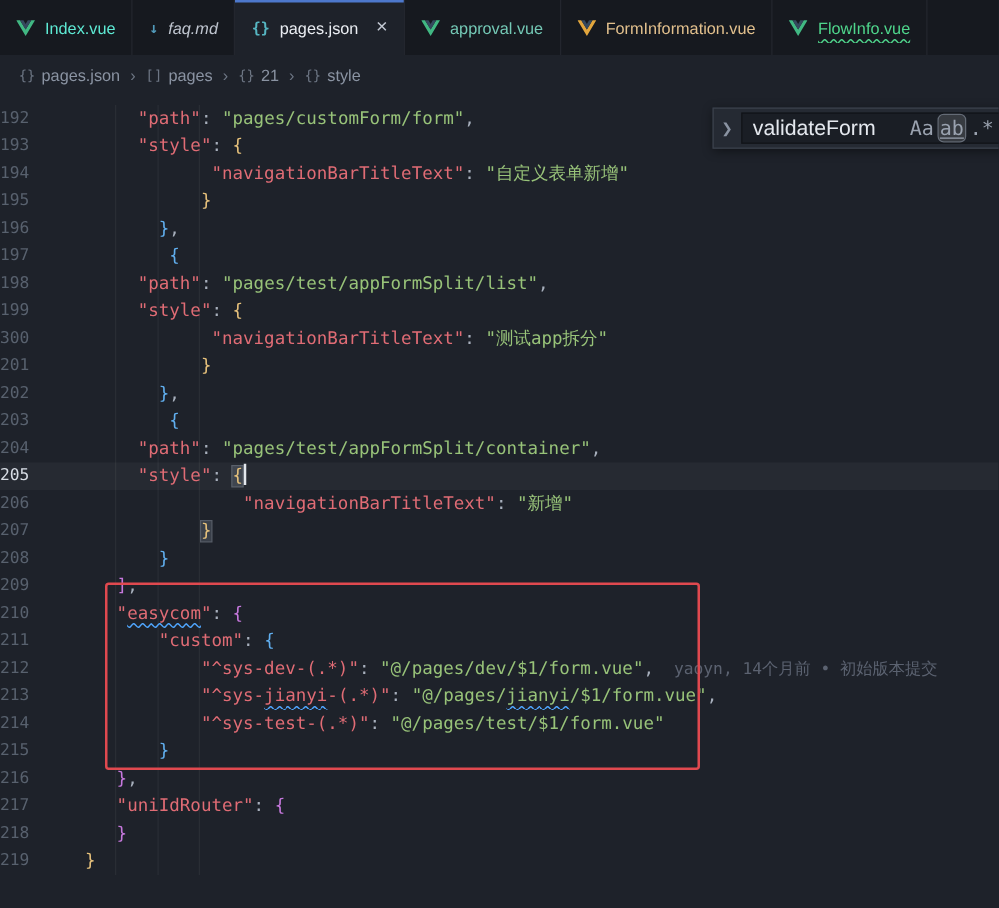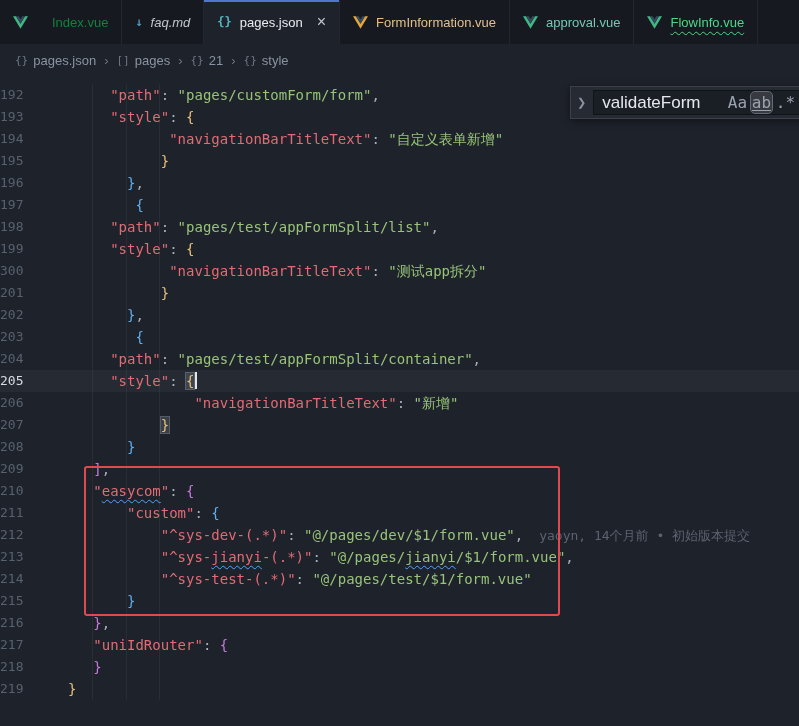--- a/index.html
+++ b/index.html
@@ -66,48 +66,48 @@
 <body>
 
 <div class="tabbar">
     <div class="tab">
       <span class="file-icon">
         <svg width="15" height="13" viewBox="0 0 24 20" aria-hidden="true">
           <path fill="#41b883" d="M0 0h4.8L12 11.9 19.2 0H24L12 20 0 0z"></path>
           <path fill="#35495e" d="M4.8 0h4.4L12 4.6 14.8 0h4.4L12 11.9 4.8 0z"></path>
         </svg>
       </span>
-      <span class="tab-label" style="color: #15803d; margin-left: 16px;">Index.vue</span>
+      <span class="tab-label" style="color: #5eead4;">Index.vue</span>
     </div>
     <div class="tab">
       <span class="file-icon" style="color: rgb(81, 154, 186);">↓</span>
       <span class="tab-label italic" style="color: rgb(191, 197, 207);">faq.md</span>
     </div>
     <div class="tab active">
       <span class="file-icon" style="color: rgb(86, 182, 194);">{}</span>
       <span class="tab-label" style="color: rgb(234, 237, 242);">pages.json</span>
       <span class="tab-close">×</span>
     </div>
     <div class="tab">
       <span class="file-icon">
         <svg width="15" height="13" viewBox="0 0 24 20" aria-hidden="true">
+          <path fill="#41b883" d="M0 0h4.8L12 11.9 19.2 0H24L12 20 0 0z"></path>
+          <path fill="#35495e" d="M4.8 0h4.4L12 4.6 14.8 0h4.4L12 11.9 4.8 0z"></path>
+        </svg>
+      </span>
+      <span class="tab-label" style="color: rgb(116, 200, 181);">approval.vue</span>
+    </div>
+    <div class="tab">
+      <span class="file-icon">
+        <svg width="15" height="13" viewBox="0 0 24 20" aria-hidden="true">
           <path fill="#e2a63d" d="M0 0h4.8L12 11.9 19.2 0H24L12 20 0 0z"></path>
           <path fill="#35495e" d="M4.8 0h4.4L12 4.6 14.8 0h4.4L12 11.9 4.8 0z"></path>
         </svg>
       </span>
       <span class="tab-label" style="color: rgb(226, 192, 141);">FormInformation.vue</span>
-    </div>
-    <div class="tab">
-      <span class="file-icon">
-        <svg width="15" height="13" viewBox="0 0 24 20" aria-hidden="true">
-          <path fill="#41b883" d="M0 0h4.8L12 11.9 19.2 0H24L12 20 0 0z"></path>
-          <path fill="#35495e" d="M4.8 0h4.4L12 4.6 14.8 0h4.4L12 11.9 4.8 0z"></path>
-        </svg>
-      </span>
-      <span class="tab-label" style="color: rgb(116, 200, 181);">approval.vue</span>
     </div>
     <div class="tab">
       <span class="file-icon">
         <svg width="15" height="13" viewBox="0 0 24 20" aria-hidden="true">
           <path fill="#41b883" d="M0 0h4.8L12 11.9 19.2 0H24L12 20 0 0z"></path>
           <path fill="#35495e" d="M4.8 0h4.4L12 4.6 14.8 0h4.4L12 11.9 4.8 0z"></path>
         </svg>
       </span>
       <span class="tab-label wavy" style="color: rgb(79, 214, 140);">FlowInfo.vue</span>
     </div>

